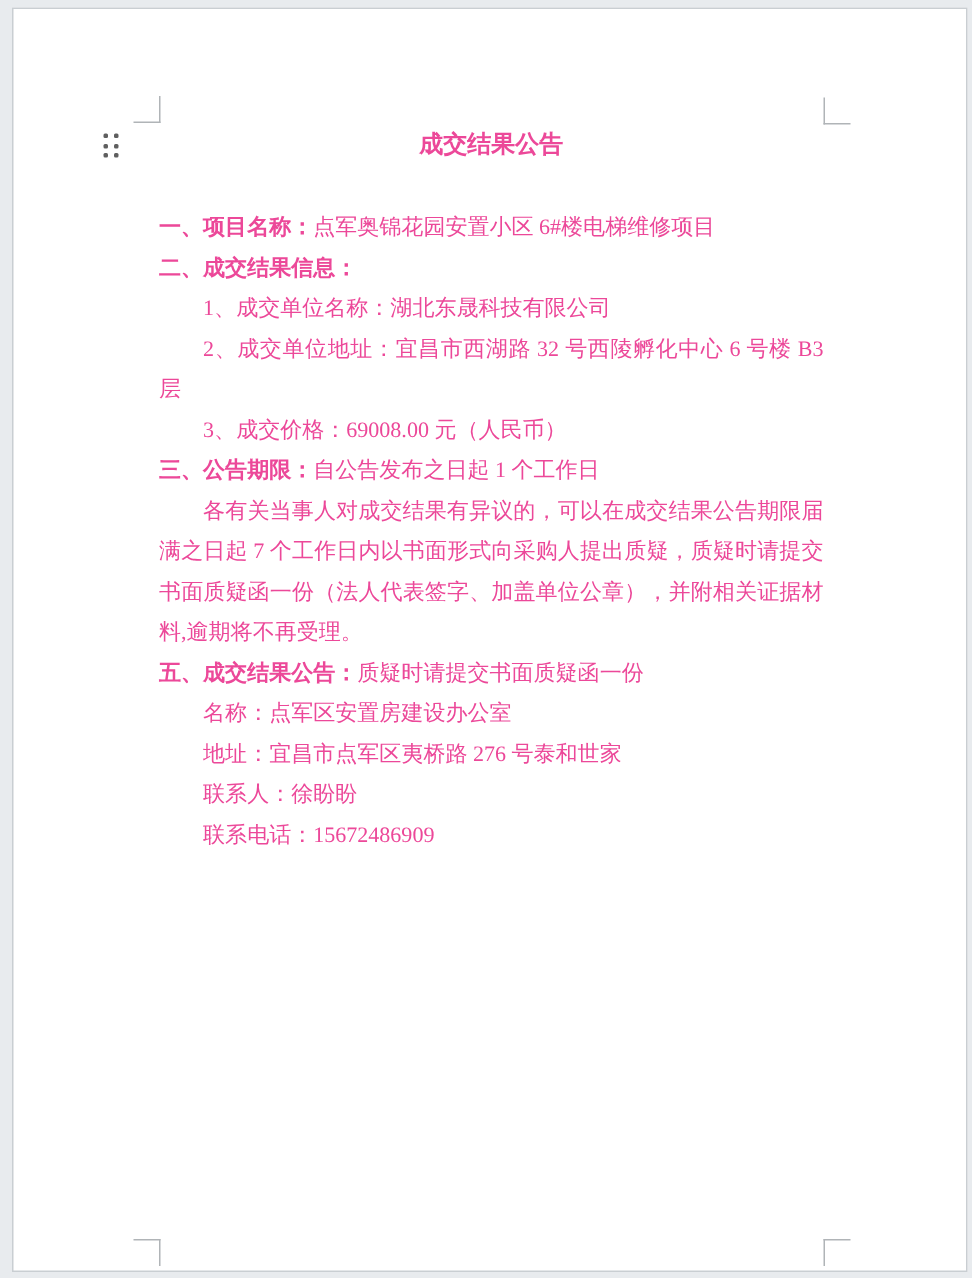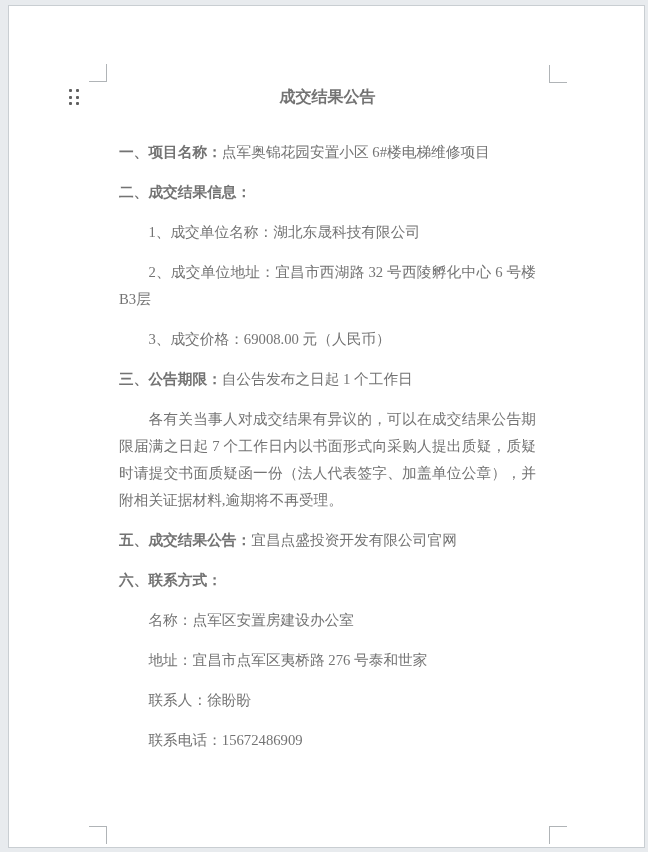--- a/index.html
+++ b/index.html
@@ -54,33 +54,33 @@
     height: 3px;
     background: #5f5f5f;
     border-radius: 1px;
   }
   
   .content {
     position: absolute;
     left: 97px;
     top: 76px;
     width: 443px;
-    color: #737373;
+    color: #ec4899;
     font-size: 14.7px;
     line-height: 27px;
   }
   .doc-title {
     margin: 0 0 27px 0;
     font-size: 16px;
     font-weight: bold;
     text-align: center;
     line-height: 30px;
   }
   .content p {
-    margin: 13px;
+    margin: 0;
     text-align: justify;
   }
   .content p b { font-weight: bold; }
   .indent { text-indent: 2em; }
   .date-line {
     margin-top: 27px !important;
     text-align: right !important;
   }
 </style>
 </head>
@@ -111,23 +111,22 @@
 
       <p><b>二、成交结果信息：</b></p>
       <p class="indent">1、成交单位名称：湖北东晟科技有限公司</p>
       <p class="indent">2、成交单位地址：宜昌市西湖路 32 号西陵孵化中心 6 号楼 B3层</p>
       <p class="indent">3、成交价格：69008.00 元（人民币）</p>
 
       <p><b>三、公告期限：</b><span>自公告发布之日起 1 个工作日</span></p>
 
       <p class="indent">各有关当事人对成交结果有异议的，可以在成交结果公告期限届满之日起 7 个工作日内以书面形式向采购人提出质疑，质疑时请提交书面质疑函一份（法人代表签字、加盖单位公章），并附相关证据材料,逾期将不再受理。</p>
 
-      <p><b>五、成交结果公告：</b><span>宜昌点盛投资开发有限公司官网</span></p>
+      <p><b>五、成交结果公告：</b><span>质疑时请提交书面质疑函一份</span></p>
 
-      <p><b>六、联系方式：</b></p>
       <p class="indent">名称：点军区安置房建设办公室</p>
       <p class="indent">地址：宜昌市点军区夷桥路 276 号泰和世家</p>
       <p class="indent">联系人：徐盼盼</p>
       <p class="indent">联系电话：15672486909</p>
 
 
     </div>
   </div>
 </div>
 

